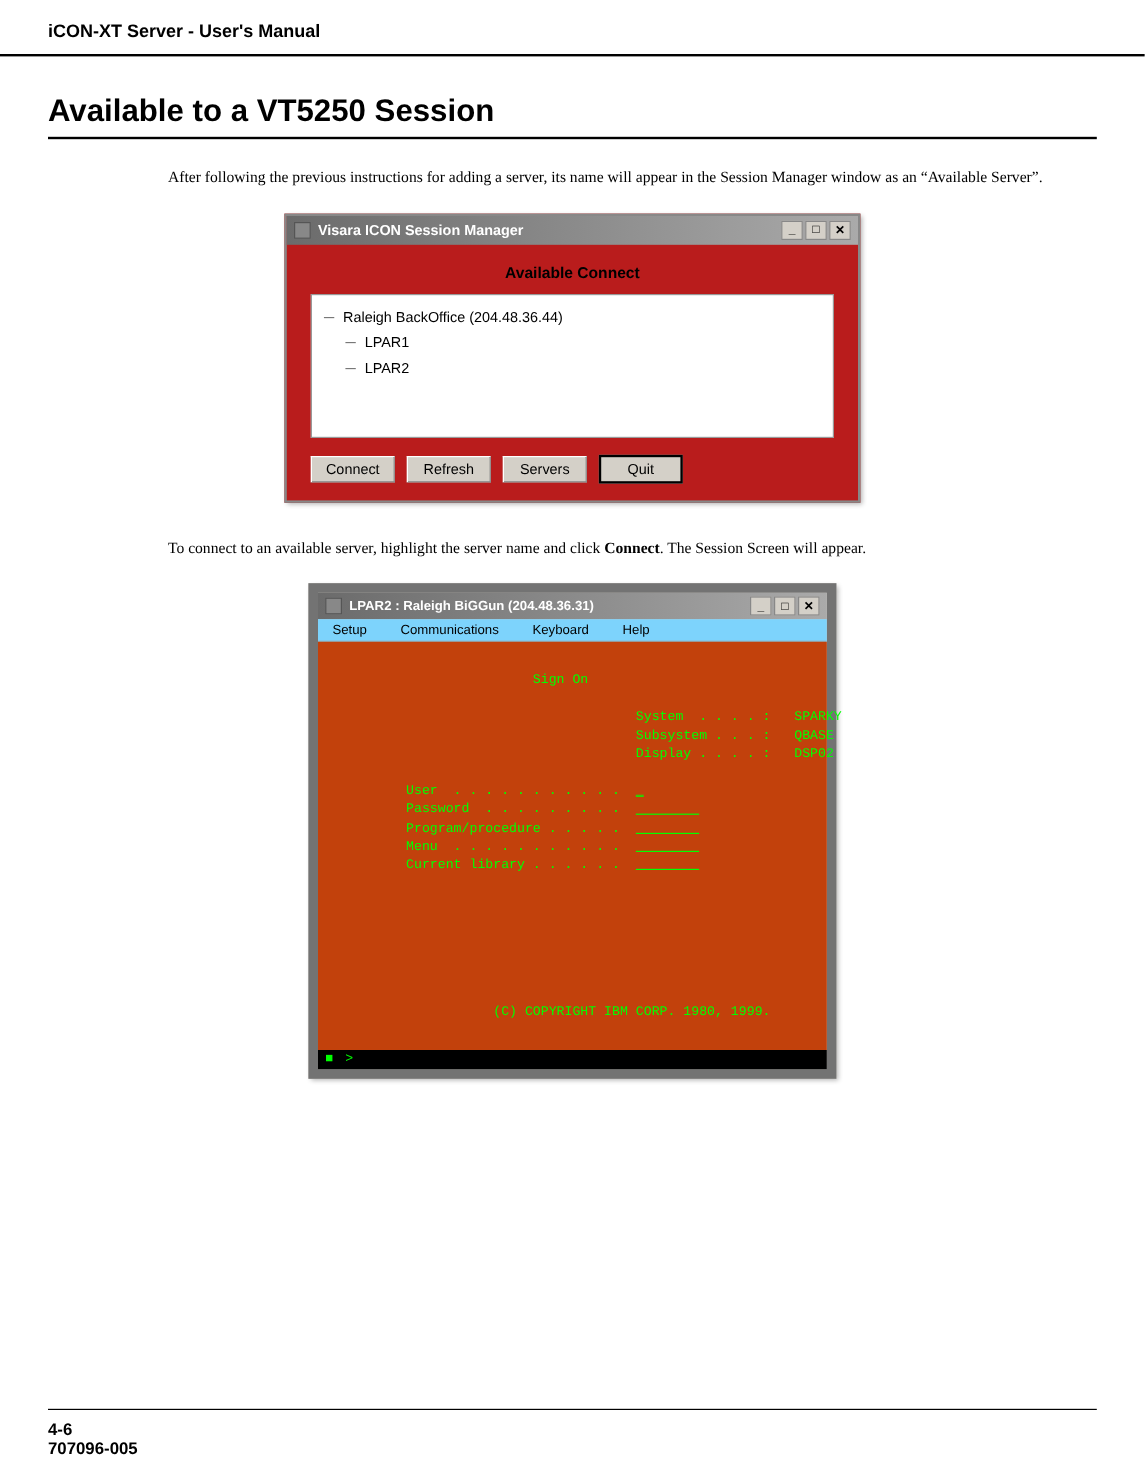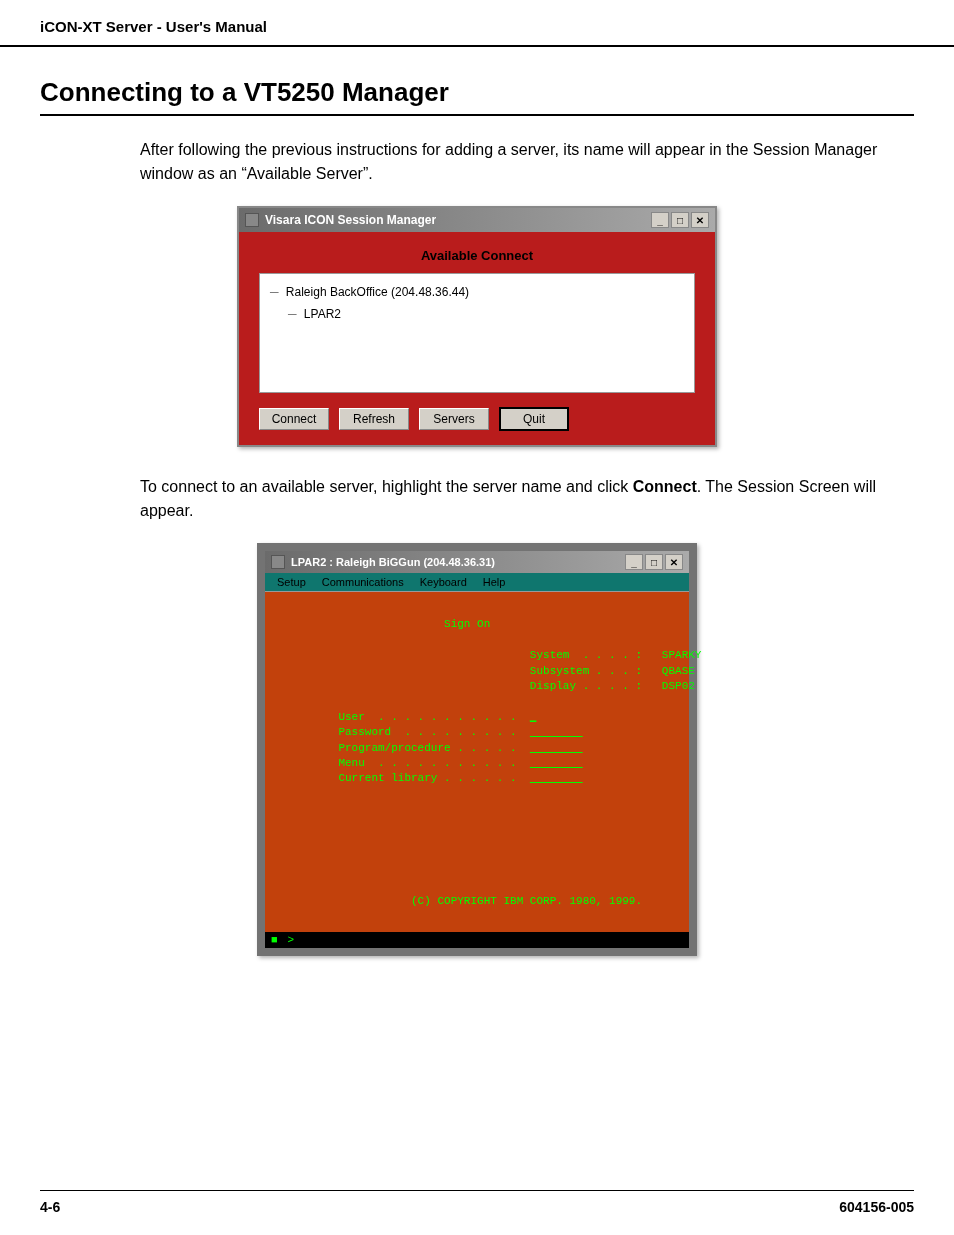--- a/index.html
+++ b/index.html
@@ -36,22 +36,22 @@
       font-family: Arial, sans-serif;
       font-weight: bold;
       font-size: 26px;
       border-bottom: 2px solid #000;
       padding-bottom: 6px;
       margin-bottom: 22px;
     }
 
     
     .body-text {
-      font-family: Liberation Sans, sans-serif;
-      font-size: 16px;
+      font-family: Liberation Serif, serif;
+      font-size: 13px;
       line-height: 1.5;
       margin-left: 100px;
       margin-bottom: 20px;
     }
     .body-text strong {
       font-weight: bold;
     }
 
     
     .screenshot-container {
@@ -168,23 +168,23 @@
       background: linear-gradient(to right, #6b6b6b, #aaaaaa);
       color: white;
       padding: 3px 6px;
       display: flex;
       align-items: center;
       justify-content: space-between;
       font-size: 11px;
       font-weight: bold;
     }
     .win-menubar {
-      background: #0f766e;
-      display: flex;
-      gap: 0;
+      background: #7dd3fc;
+      display: flex;
+      gap: 12px;
       padding: 2px 4px;
       font-size: 11px;
       border-bottom: 1px solid #999;
     }
     .win-menubar-item {
       padding: 1px 8px;
       cursor: pointer;
     }
     .win-terminal-screen {
       background: #c2410c;
@@ -213,32 +213,33 @@
       bottom: 20px;
       left: 40px;
       right: 40px;
       display: flex;
       justify-content: space-between;
       font-family: Arial, sans-serif;
       font-weight: bold;
       font-size: 14px;
       border-top: 1px solid #000;
       padding-top: 8px;
+      flex-direction: column;
     }
   </style>
 </head>
 <body>
 
 <div class="page-header">
   <span class="page-header-title">iCON-XT Server - User's Manual</span>
 </div>
 
 <div class="page-content">
 
-  <div class="section-heading">Connecting to a VT5250 Manager</div>
+  <div class="section-heading">Available to a VT5250 Session</div>
 
   <div class="body-text">
     <span>After following the previous instructions for adding a server, its name will appear in the Session Manager window as an “Available Server”.</span>
   </div>
 
   <div class="screenshot-container">
     <div class="win-session-manager">
 
       <div class="win-titlebar">
         <div class="win-titlebar-left">
@@ -254,20 +255,24 @@
 
       <div class="win-body">
         <div class="win-available-servers-label">Available Connect</div>
         <div class="win-tree-container">
           <div class="tree-item">
             <span class="tree-connector">─</span>
             <span>Raleigh BackOffice (204.48.36.44)</span>
           </div>
           <div class="tree-item tree-item-child">
             <span class="tree-connector">─</span>
+            <span>LPAR1</span>
+          </div>
+          <div class="tree-item tree-item-child">
+            <span class="tree-connector">─</span>
             <span>LPAR2</span>
           </div>
         </div>
         <div class="win-buttons">
           <button class="win-btn">Connect</button>
           <button class="win-btn">Refresh</button>
           <button class="win-btn">Servers</button>
           <button class="win-btn win-btn-quit">Quit</button>
         </div>
       </div>
@@ -326,14 +331,14 @@
         <span>■</span>
         <span>&gt;</span>
       </div>
     </div>
   </div>
 
 </div>
 
 <div class="page-footer">
   <span>4-6</span>
-  <span>604156-005</span>
+  <span>707096-005</span>
 </div>
 
 </body></html>

